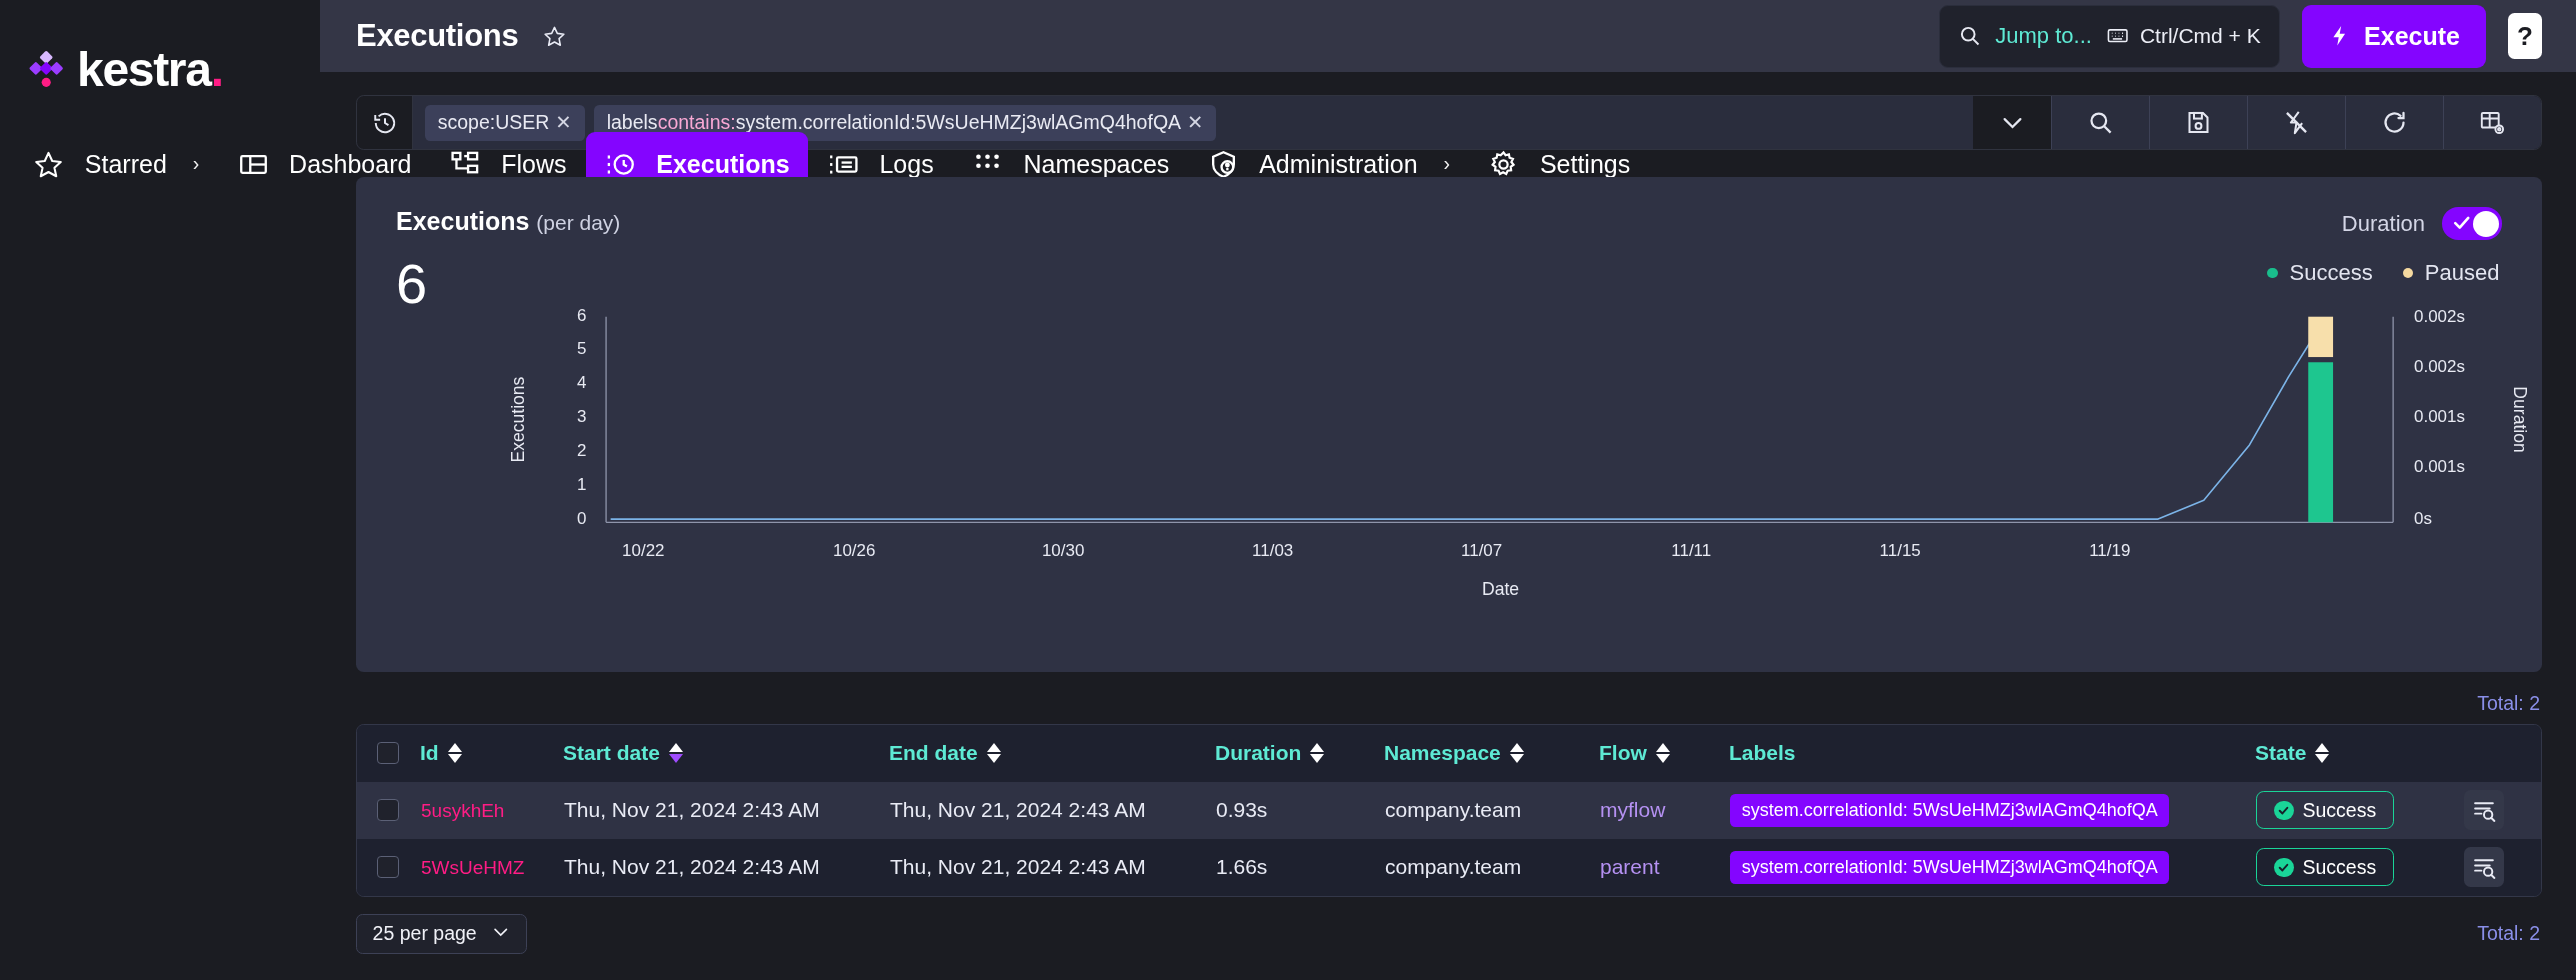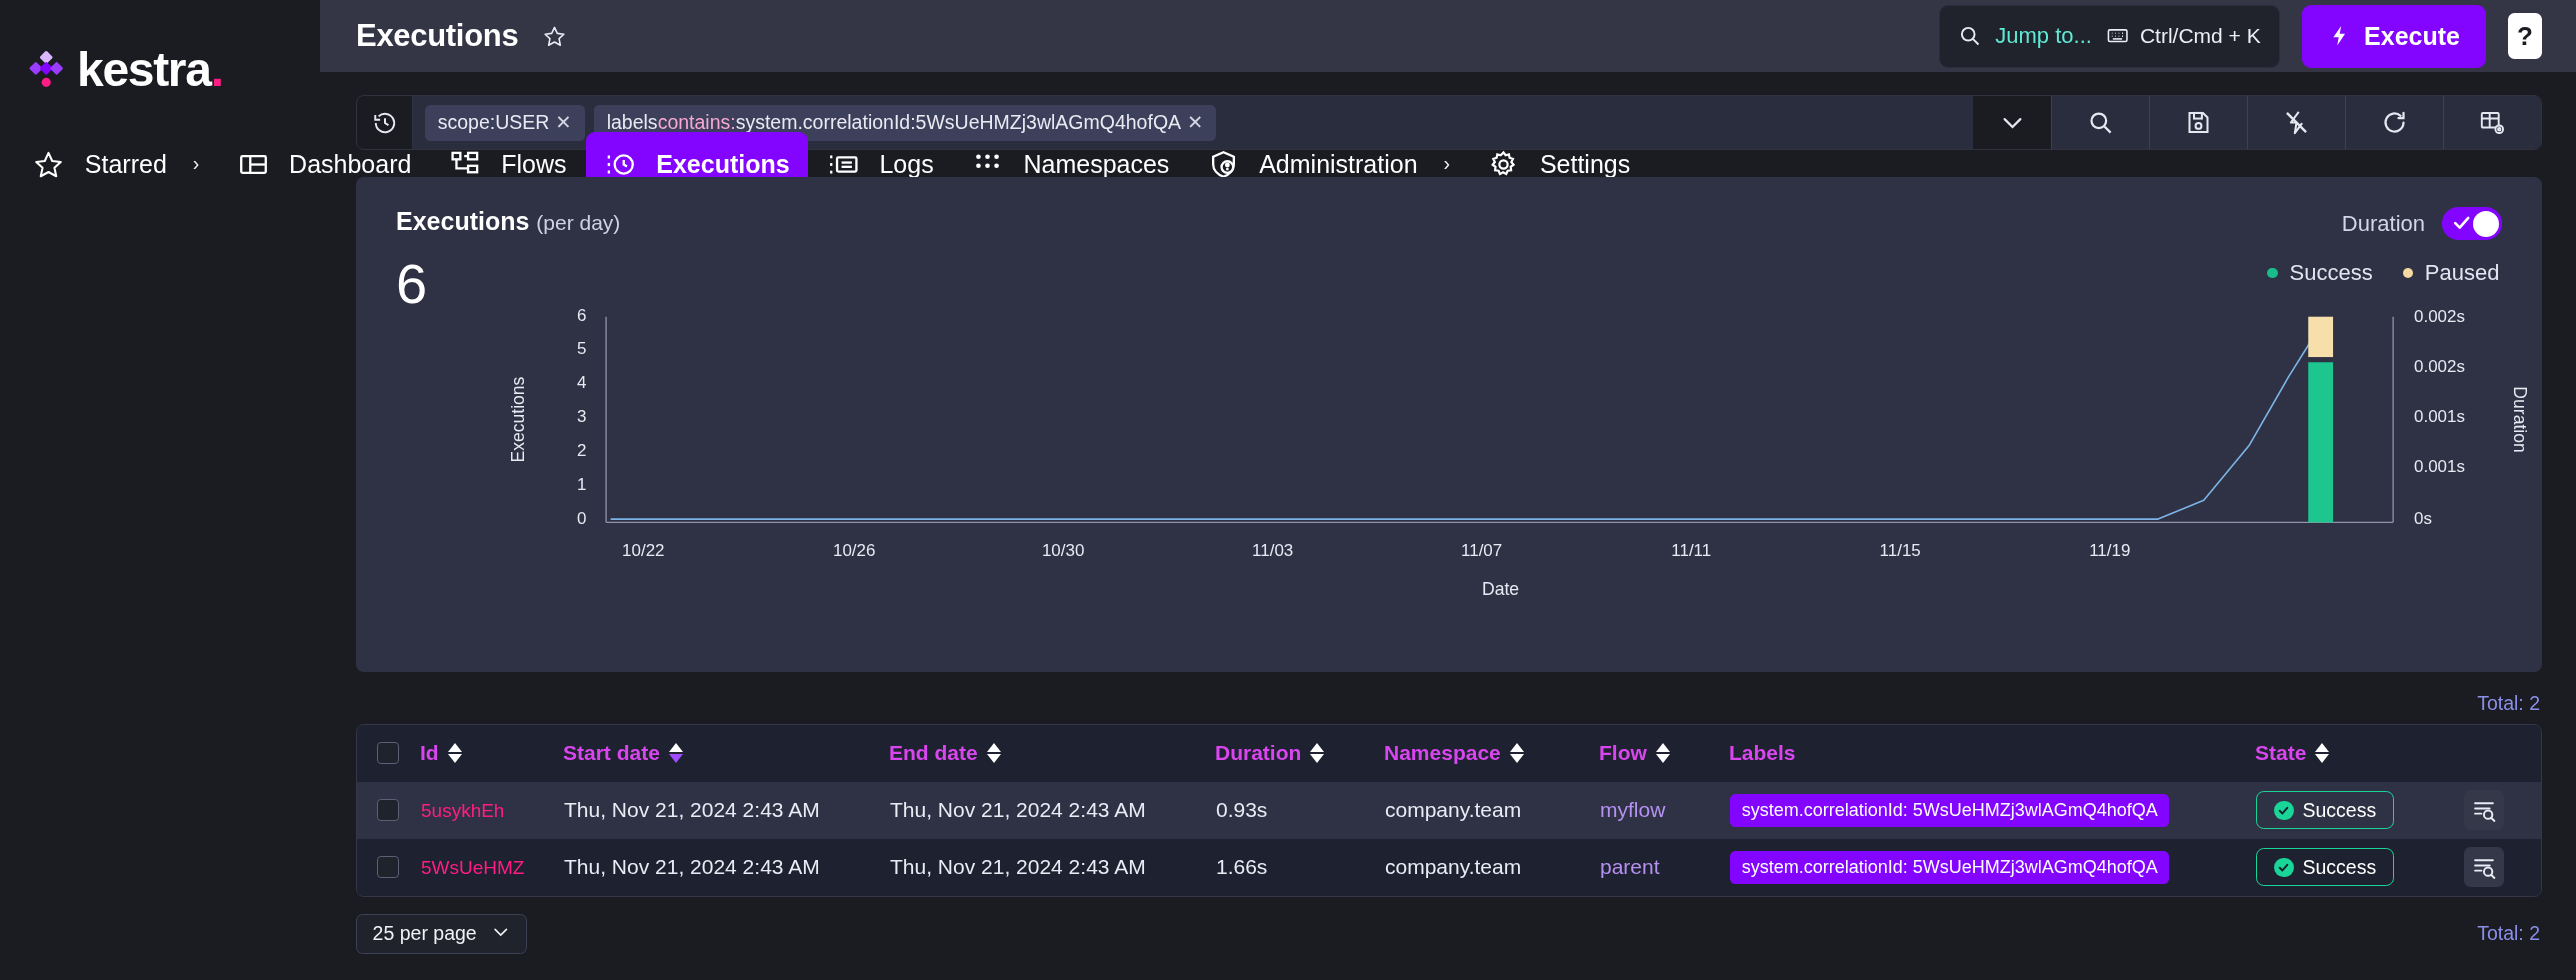--- a/index.html
+++ b/index.html
@@ -146,21 +146,21 @@
   .plot svg{width:100%;height:100%;display:block;}
 
   
   .total-row{display:flex;justify-content:flex-end;padding:19.5px 36px 0 0;}
   .total-txt{font-size:19.5px;color:var(--periwinkle);}
 
   
   .table-wrap{margin:9px 34px 0 36px;border:0.7px solid #333749;border-radius:7.8px;overflow:hidden;background:var(--bg-table);}
   table{width:100%;border-collapse:collapse;table-layout:fixed;}
   th{
-    background:var(--bg-table);text-align:left;font-size:21px;font-weight:700;color:#d946ef;
+    background:var(--bg-table);text-align:left;font-size:21px;font-weight:700;color:#5eead4;
     height:57px;padding:0 0 0 0;vertical-align:middle;white-space:nowrap;
   }
   .th-inner{display:flex;align-items:center;gap:9px;}
   .sort{display:inline-flex;flex-direction:column;gap:2px;line-height:0;}
   .sort i{width:0;height:0;border-left:7.2px solid transparent;border-right:7.2px solid transparent;display:block;}
   .sort i.up{border-bottom:9px solid #fff;}
   .sort i.dn{border-top:9px solid #fff;}
   .sort.active i.dn{border-top-color:#a04dff;}
   td{
     height:57px;font-size:21px;color:#e9ebf5;vertical-align:middle;white-space:nowrap;

